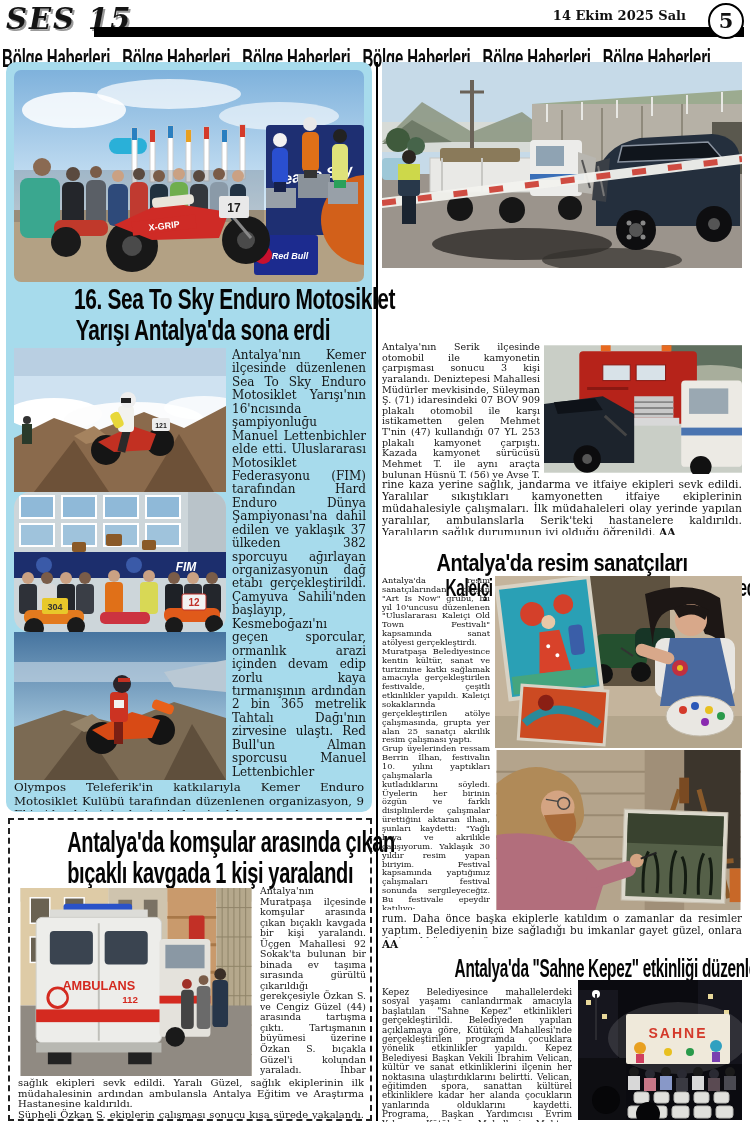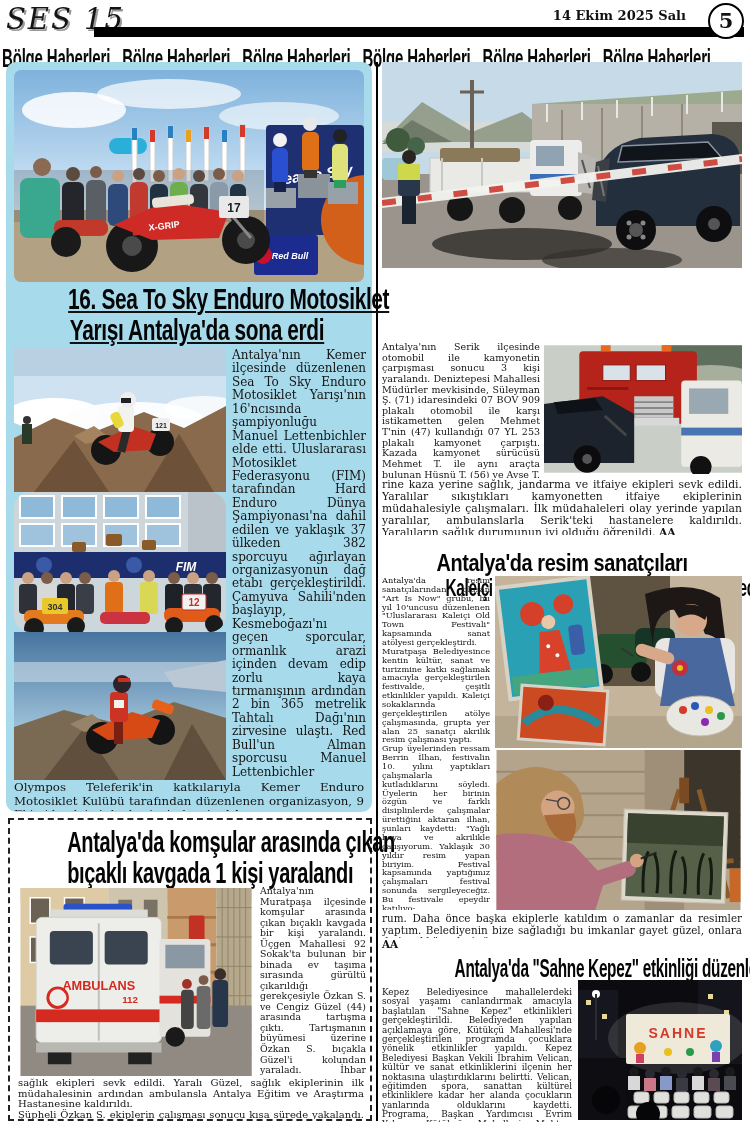--- a/index.html
+++ b/index.html
@@ -1,20 +1,20 @@
 <!DOCTYPE html>
 <html><head>
 <meta charset="utf-8">
 <style>
   html,body{margin:0;padding:0;background:#e8e8e8;}
   .page{position:relative;width:750px;height:1125px;background:#fff;overflow:hidden;
         font-family:"DejaVu Serif",serif;color:#111;margin:0 auto;}
   
   .masthead{position:absolute;left:6px;top:2px;font-family:"DejaVu Serif",serif;
-            font-weight:normal;font-style:italic;font-size:29px;letter-spacing:2px;color:#141414;
+            font-weight:bold;font-style:italic;font-size:29px;letter-spacing:2px;color:#141414;
             text-shadow:2px 2px 0 #9a9a9a;}
   .bar{position:absolute;left:94px;top:27px;width:650px;height:10px;background:#000;}
   .date{position:absolute;left:430px;top:8px;width:256px;text-align:right;
         font-family:"DejaVu Serif",serif;font-weight:bold;font-size:13px;}
   .pagenum{position:absolute;left:708px;top:3px;width:32px;height:32px;border-radius:50%;
            background:#fff;border:2px solid #000;text-align:center;
            font-family:"DejaVu Serif",serif;font-weight:bold;font-size:21px;line-height:31px;}
   .ticker{position:absolute;left:2px;top:44px;width:1250px;white-space:nowrap;overflow:visible;
           font-family:"Liberation Sans",sans-serif;font-weight:bold;font-size:25px;color:#0a0a0a;
           transform:scaleX(.60);transform-origin:0 50%;letter-spacing:-0.3px;}
@@ -27,21 +27,21 @@
   
   .body{text-align:justify;color:#151515;overflow:hidden;}
   .prelines{white-space:pre-line;}
   .aa{font-weight:bold;}
   .ph{position:absolute;overflow:hidden;}
   .ph svg{display:block;}
   
   .box-enduro{position:absolute;left:6px;top:62px;width:366px;height:750px;
               background:#a7dbec;border-radius:10px;}
   .p1{left:8px;top:8px;width:350px;height:212px;border-radius:7px;position:absolute;overflow:hidden;}
-  .hl-enduro{position:absolute;left:12px;top:222px;width:358px;text-decoration:underline;}
+  .hl-enduro{position:absolute;left:18px;top:222px;width:358px;}
   .p2{position:absolute;left:8px;top:286px;width:212px;height:144px;}
   .p3{position:absolute;left:8px;top:430px;width:212px;height:140px;border-radius:16px;}
   .p4{position:absolute;left:8px;top:570px;width:212px;height:148px;}
   .txt-enduro{position:absolute;left:226px;top:287px;width:134px;height:428px;
               font-size:12px;line-height:1.12;}
   .wide-enduro{position:absolute;left:8px;top:719px;width:350px;height:30px;
                font-size:11.8px;line-height:1.16;}
   
   .box-fight{position:absolute;left:8px;top:818px;width:364px;height:303px;background:#fff;
              border:2px dashed #222;box-sizing:border-box;}

